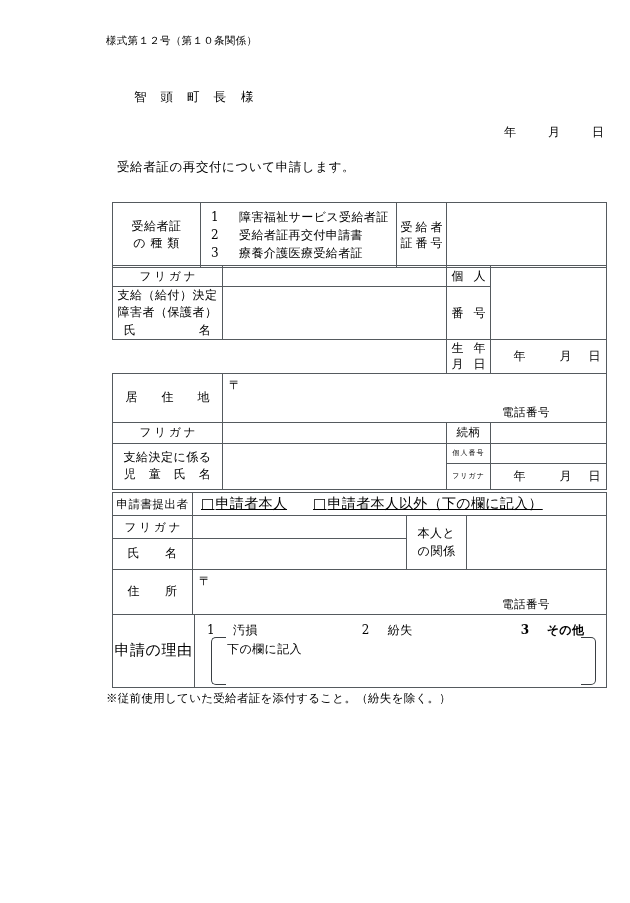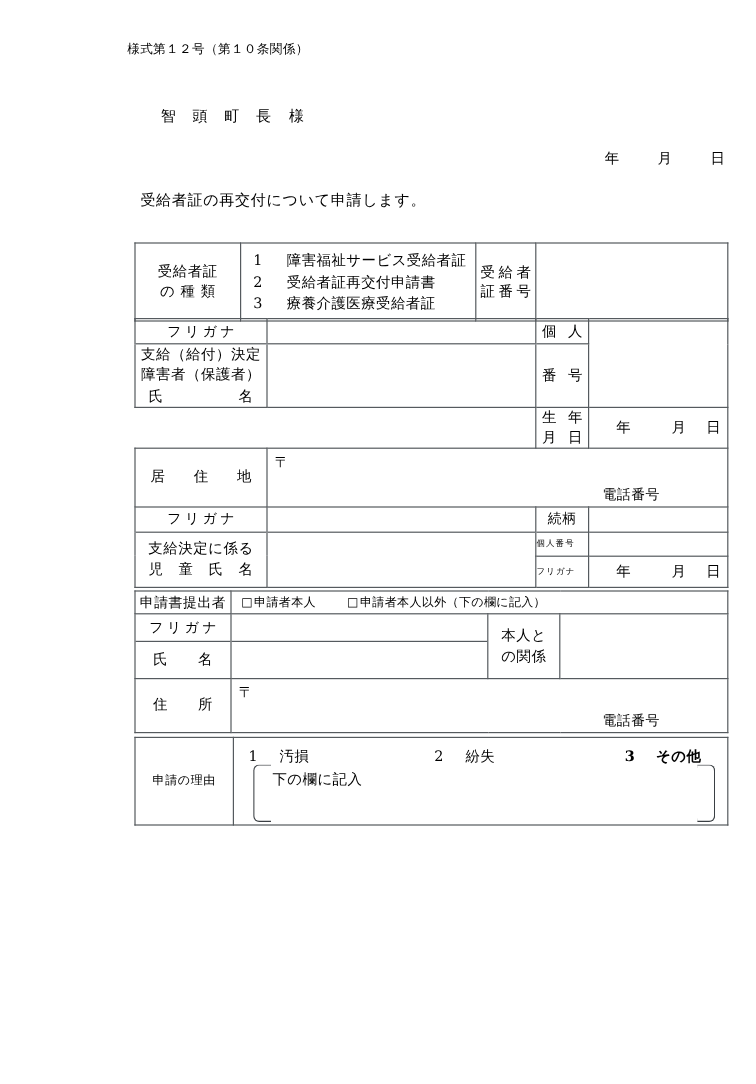--- a/index.html
+++ b/index.html
@@ -99,20 +99,21 @@
     line-height: 1.45;
     letter-spacing: 0.5px;
   }
   .lbl-sp {           
     text-align: center;
     letter-spacing: 6px;
     text-indent: 6px;
     line-height: 1.45;
   }
   .lbl-small {
+    text-align: center;
     font-size: 7px;
     letter-spacing: 1px;
     line-height: 1.3;
     font-family: Liberation Serif, serif;
   }
   .kana {
     text-align: center;
     font-size: 11.5px;
     letter-spacing: 3px;
     text-indent: 3px;
@@ -160,23 +161,24 @@
   }
   .kind-list .n { display: inline-block; width: 28px; }
 
   
   #tbl-recipient { left: 68px; top: 265px; width: 494px; }
 
   
   #tbl-submitter { left: 68px; top: 492px; width: 494px; }
   .checks {
     padding: 2px 0 2px 8px;
-    font-size: 10px;
+    font-size: 14px;
     letter-spacing: 0.3px;
     white-space: nowrap;
+    text-decoration: underline;
   }
   .checks .box { margin-right: 1px; }
   .checks .sep { display: inline-block; width: 26px; }
 
   
   #tbl-reason { left: 68px; top: 614px; width: 494px; }
   .reason-body { position: relative; height: 72px; }
   .reason-opts {
     position: absolute;
     left: 12px;
@@ -377,29 +379,30 @@
     </tbody>
   </table>
 
   <table class="tbl" id="tbl-reason">
     <colgroup>
         <col style="width:82px">
         <col style="width:412px">
       </colgroup>
     <tbody>
       <tr>
-        <td class="lbl" style="font-size:10px">申請の理由</td>
+        <td class="lbl" style="font-size:15px">申請の理由</td>
         <td>
           <div class="reason-body">
             <div class="reason-opts">
               <span><span class="n">1</span><span>汚損</span></span><span class="o2"><span class="n">2</span><span>紛失</span></span><span class="o3"><span class="n">3</span><span>その他</span></span>
             </div>
             <div class="brk brk-l"></div>
             <div class="brk brk-r"></div>
             <div class="reason-detail">下の欄に記入</div>
           </div>
         </td>
       </tr>
     </tbody>
   </table>
 
+  <div class="footnote">※従前使用していた受給者証を添付すること。（紛失を除く。）</div>
 
 </div>
 
 </body></html>

